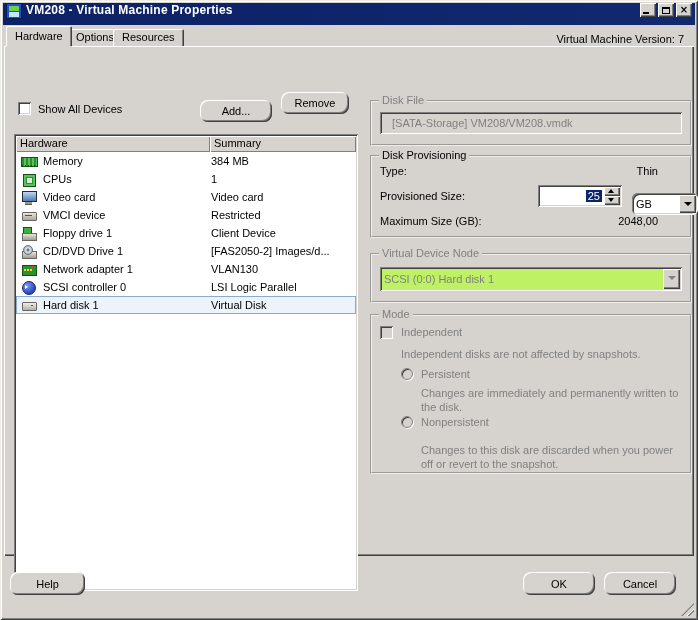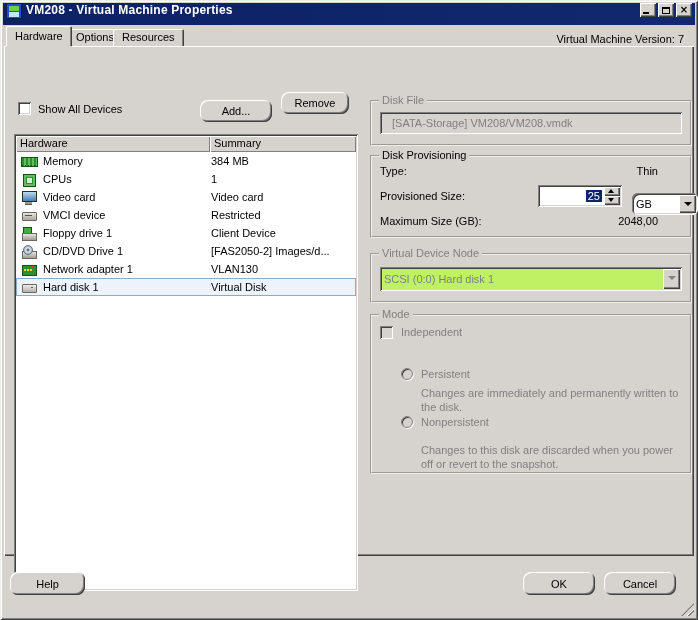--- a/index.html
+++ b/index.html
@@ -252,20 +252,25 @@
         <div class="row">
           <span class="icon ic-cddvd"></span>
           <span class="cell name">CD/DVD Drive 1</span>
           <span class="cell summary">[FAS2050-2] Images/d...</span>
         </div>
         <div class="row">
           <span class="icon ic-network"></span>
           <span class="cell name">Network adapter 1</span>
           <span class="cell summary">VLAN130</span>
         </div>
+        <div class="row">
+          <span class="icon ic-scsi"></span>
+          <span class="cell name">SCSI controller 0</span>
+          <span class="cell summary">LSI Logic Parallel</span>
+        </div>
         <div class="row selected">
           <span class="icon ic-harddisk"></span>
           <span class="cell name">Hard disk 1</span>
           <span class="cell summary">Virtual Disk</span>
         </div>
       </div>
     </div>
 
     <div class="group g-diskfile">
       <span class="group-label gray">Disk File</span>
@@ -317,20 +322,21 @@
           </span>
       </div>
     </div>
 
     <div class="group g-mode">
       <span class="group-label gray">Mode</span>
       <div class="mode-item mi-ind">
         <span class="checkbox-dis"></span>
         <span class="gray">Independent</span>
       </div>
+      <div class="mode-desc d-ind">Independent disks are not affected by snapshots.</div>
       <div class="mode-item mi-per">
         <span class="radio-dis"></span>
         <span class="gray">Persistent</span>
       </div>
       <div class="mode-desc d-per">Changes are immediately and permanently written to the disk.</div>
       <div class="mode-item mi-non">
         <span class="radio-dis"></span>
         <span class="gray">Nonpersistent</span>
       </div>
       <div class="mode-desc d-non">Changes to this disk are discarded when you power off or revert to the snapshot.</div>

